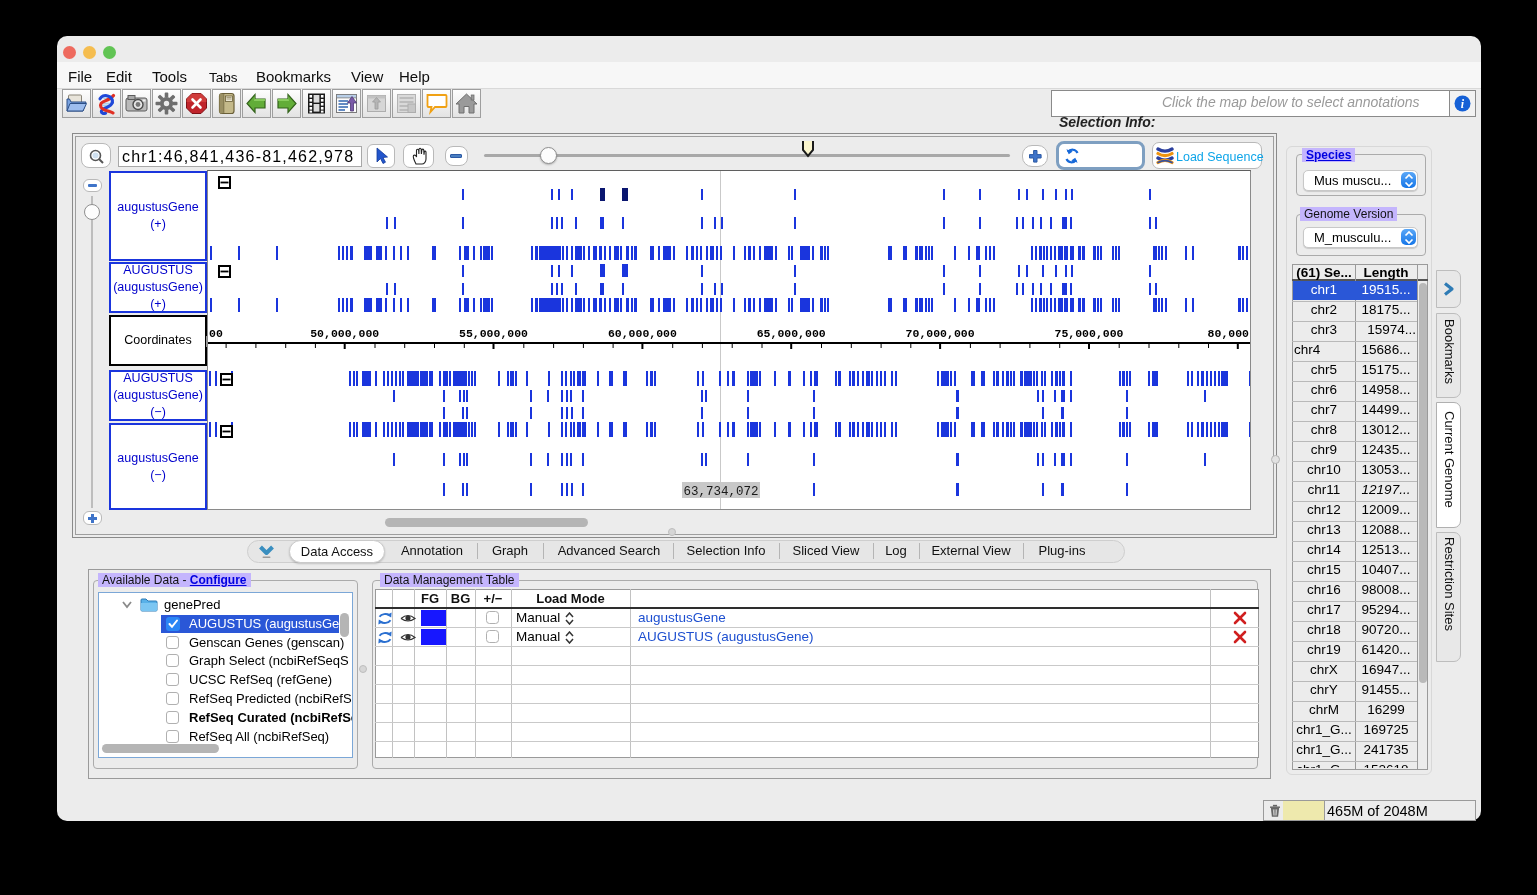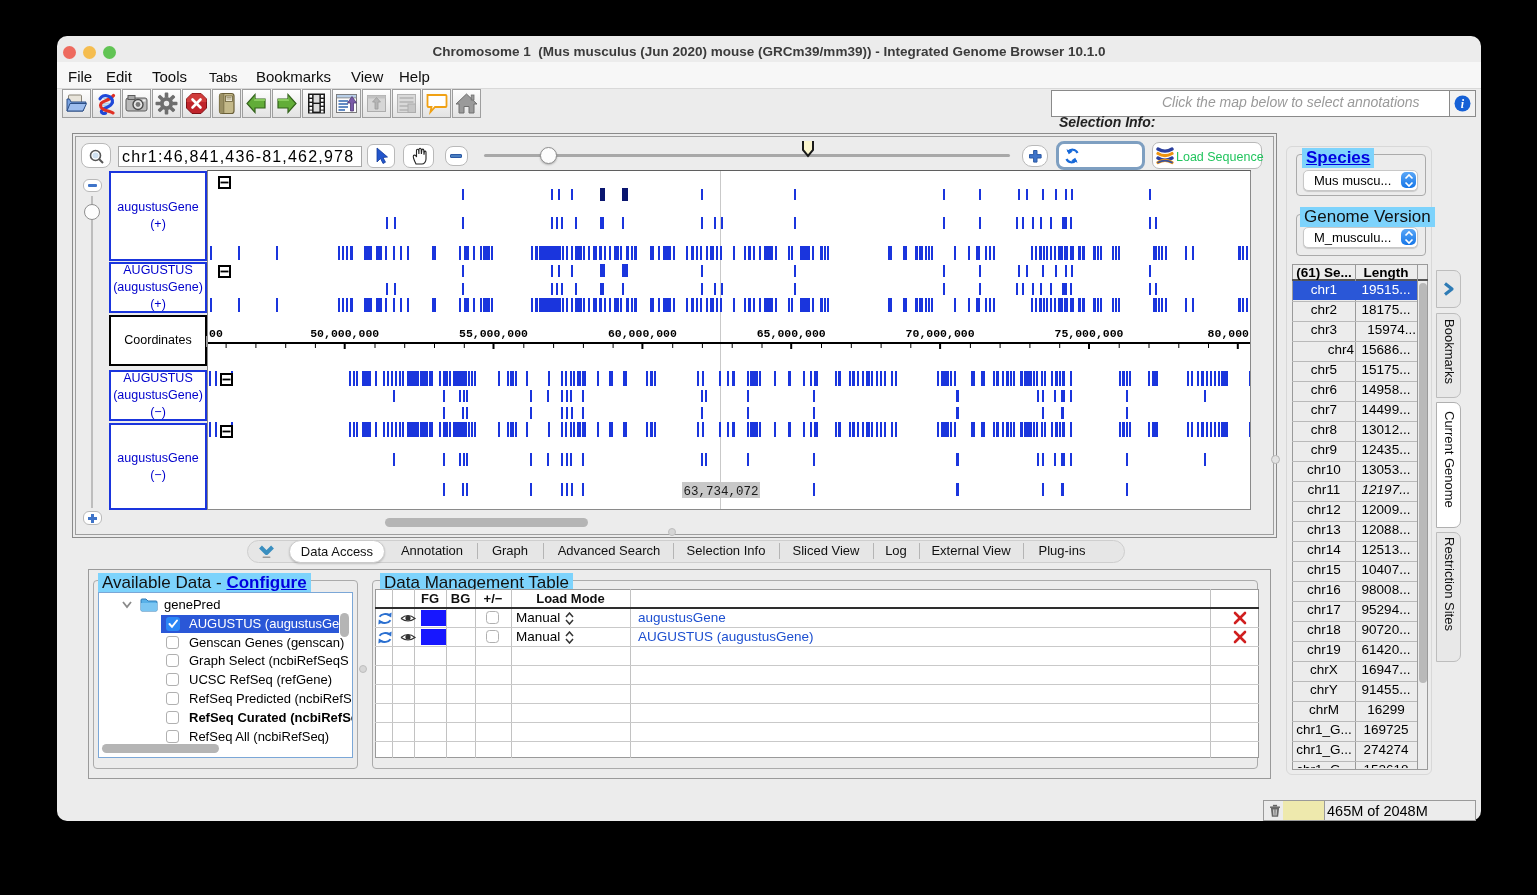--- a/index.html
+++ b/index.html
@@ -17,21 +17,21 @@
 #mainpanel{left:72px;top:133px;width:1205px;height:405px;border:1.5px solid #8a8a8a;background:#ececec;}
 #mainpanel2{left:75px;top:136px;width:1199px;height:399px;border:1px solid #9e9e9e;background:#ececec;}
 .pillbtn{background:#fff;border:1px solid #b9b9b9;border-radius:6px;}
 .trklabel{position:absolute;left:109px;width:98px;border:2px solid #1a35dd;background:#fff;color:#0000cc;
   font-size:12.5px;text-align:center;display:flex;align-items:center;justify-content:center;line-height:1.35;}
 #gborder{left:207px;top:170px;width:1044px;height:340px;border:1px solid #8a8a8a;border-top:2px solid #5f5f5f;background:#fff;}
 #tabbar{left:247px;top:540px;width:878px;height:23px;background:#e6e6e6;border:1px solid #cecece;border-radius:12px;}
 .tab{position:absolute;top:541px;height:20px;font-size:13px;color:#111;line-height:20px;text-align:center;}
 .tabsep{position:absolute;top:543px;width:1px;height:16px;background:#b5b5b5;}
 .grpbox{position:absolute;border:1px solid #ababab;border-radius:4px;}
-.grplab{position:absolute;background:#7dd3fc;font-size:17px;color:#111;padding:0 4px;white-space:nowrap;}
+.grplab{position:absolute;background:#c4b5fd;font-size:12px;color:#111;padding:0 4px;white-space:nowrap;}
 #tree{left:98px;top:592px;width:255px;height:166px;background:#fff;border:1px solid #7ba7d7;overflow:hidden;}
 .titem{position:absolute;font-size:13px;color:#000;white-space:nowrap;}
 .cb{position:absolute;width:13px;height:13px;background:#fff;border:1px solid #b0b0b0;border-radius:3px;}
 #dmtable{left:375px;top:589px;width:884px;height:169px;background:#fff;border:1px solid #9a9a9a;}
 .hdrtxt{position:absolute;top:591px;font-size:13px;font-weight:bold;color:#111;}
 .gridv{position:absolute;width:1px;background:#c2c2c2;}
 .gridh{position:absolute;height:1px;background:#c9c9c9;}
 #sidebar{left:1286px;top:146px;width:146px;height:629px;background:#ececec;border:1px solid #d8d8d8;border-radius:6px;}
 .combo{position:absolute;width:115px;height:21px;background:#fff;border:1px solid #c8c8c8;border-radius:5px;
   box-shadow:0 1px 1px rgba(0,0,0,.15);font-size:13px;color:#000;line-height:20px;padding-left:10px;}
@@ -43,21 +43,20 @@
 .scrollthumb{position:absolute;background:#b5b5b5;border-radius:5px;}
 </style>
 </head>
 <body>
 <div id="page">
   <div id="win" class="abs"></div>
 
   <div class="abs tl" style="left:63px;top:46px;background:#ee6a5e;"></div>
   <div class="abs tl" style="left:83px;top:46px;background:#f5bd4f;"></div>
   <div class="abs tl" style="left:103px;top:46px;background:#61c454;"></div>
-  <div class="abs" id="title">Chromosome 1&nbsp; (Mus musculus (Jun 2020) mouse (GRCm39/mm39)) - Integrated Genome Browser 10.1.0</div>
 
   <div class="abs" style="left:57px;top:62px;width:1424px;height:27px;background:#f7f7f7;border-bottom:1px solid #d9d9d9;"></div>
 
   <div class="abs menu" style="left:68px;">File</div>
   <div class="abs menu" style="left:106px;">Edit</div>
   <div class="abs menu" style="left:152px;">Tools</div>
   <div class="abs menu" style="left:209px;font-size:13.5px;top:70px;">Tabs</div>
   <div class="abs menu" style="left:256px;">Bookmarks</div>
   <div class="abs menu" style="left:351px;">View</div>
   <div class="abs menu" style="left:399px;">Help</div>
@@ -247,21 +246,21 @@
   <div class="abs pillbtn" style="left:1152px;top:142px;width:110px;height:27px;border-radius:7px;"></div>
   <svg class="abs" style="left:1156px;top:146px;" width="18" height="19">
       <g stroke-linecap="round" fill="none">
         <path d="M2,3 C7,6 11,6 16,3" stroke="#2b3f9e" stroke-width="3.4"></path>
         <path d="M2,7.5 C7,10.5 11,10.5 16,7.5" stroke="#ef9410" stroke-width="3.2"></path>
         <path d="M2,12 C7,15 11,15 16,12" stroke="#2b3f9e" stroke-width="3.4"></path>
         <path d="M16,16.5 C11,13.5 7,13.5 2,16.5" stroke="#ef9410" stroke-width="3.2"></path>
         <path d="M2,16.5 C7,13.8 11,13.8 16,16.5" stroke="#35509e" stroke-width="1.6"></path>
       </g>
     </svg>
-  <div class="abs" style="left:1176px;top:150px;font-size:12.5px;color:#22c55e;">Load Sequence</div>
+  <div class="abs" style="left:1176px;top:150px;font-size:12.5px;color:#0ea5e9;">Load Sequence</div>
 
   <div class="abs pillbtn" style="left:83px;top:179px;width:19px;height:13px;border-radius:6px;"></div>
   <div class="abs" style="left:88px;top:184px;width:9px;height:3px;background:#3f74c9;border-radius:1px;"></div>
   <div class="abs" style="left:91px;top:196px;width:2px;height:312px;background:#bdbdbd;"></div>
   <div class="abs" style="left:84px;top:204px;width:16px;height:16px;background:#fdfdfd;border:1px solid #8f8f8f;border-radius:50%;"></div>
   <div class="abs pillbtn" style="left:83px;top:511px;width:19px;height:14px;border-radius:6px;"></div>
   <svg class="abs" style="left:87px;top:513px;" width="11" height="11">
       <path d="M4,1 h3 v3 h3 v3 h-3 v3 h-3 v-3 h-3 v-3 h3 z" fill="#3f74c9"></path>
     </svg>
 
@@ -1082,21 +1081,21 @@
     <div class="gridv" style="left:1417px;top:264px;height:506px;background:#9a9a9a;"></div>
     <div class="abs" style="left:1293px;top:281px;width:124px;height:19px;background:#2a57d7;"></div>
     <div class="abs chtbl" style="left:1294px;top:282px;width:60px;text-align:center;color:#fff;overflow:hidden;height:18px;">chr1</div>
     <div class="abs chtbl" style="left:1356px;top:282px;width:60px;text-align:center;color:#fff;overflow:hidden;height:18px;">19515...</div>
     <div class="abs chtbl" style="left:1294px;top:302px;width:60px;text-align:center;color:#000;overflow:hidden;height:18px;">chr2</div>
     <div class="abs chtbl" style="left:1356px;top:302px;width:60px;text-align:center;color:#000;overflow:hidden;height:18px;">18175...</div>
     <div class="gridh" style="left:1292px;top:301px;width:125px;background:#b9b9b9;"></div>
     <div class="abs chtbl" style="left:1294px;top:322px;width:60px;text-align:center;color:#000;overflow:hidden;height:18px;">chr3</div>
     <div class="abs chtbl" style="left:1356px;top:322px;width:60px;text-align:right;color:#000;overflow:hidden;height:18px;">15974...</div>
     <div class="gridh" style="left:1292px;top:321px;width:125px;background:#b9b9b9;"></div>
-    <div class="abs chtbl" style="left:1294px;top:342px;width:60px;text-align:right;color:#000;overflow:hidden;height:18px;">chr4</div>
+    <div class="abs chtbl" style="left:1294px;top:342px;width:60px;text-align:left;color:#000;overflow:hidden;height:18px;">chr4</div>
     <div class="abs chtbl" style="left:1356px;top:342px;width:60px;text-align:center;color:#000;overflow:hidden;height:18px;">15686...</div>
     <div class="gridh" style="left:1292px;top:341px;width:125px;background:#b9b9b9;"></div>
     <div class="abs chtbl" style="left:1294px;top:362px;width:60px;text-align:center;color:#000;overflow:hidden;height:18px;">chr5</div>
     <div class="abs chtbl" style="left:1356px;top:362px;width:60px;text-align:center;color:#000;overflow:hidden;height:18px;">15175...</div>
     <div class="gridh" style="left:1292px;top:361px;width:125px;background:#b9b9b9;"></div>
     <div class="abs chtbl" style="left:1294px;top:382px;width:60px;text-align:center;color:#000;overflow:hidden;height:18px;">chr6</div>
     <div class="abs chtbl" style="left:1356px;top:382px;width:60px;text-align:center;color:#000;overflow:hidden;height:18px;">14958...</div>
     <div class="gridh" style="left:1292px;top:381px;width:125px;background:#b9b9b9;"></div>
     <div class="abs chtbl" style="left:1294px;top:402px;width:60px;text-align:center;color:#000;overflow:hidden;height:18px;">chr7</div>
     <div class="abs chtbl" style="left:1356px;top:402px;width:60px;text-align:center;color:#000;overflow:hidden;height:18px;">14499...</div>
@@ -1143,21 +1142,21 @@
     <div class="abs chtbl" style="left:1294px;top:682px;width:60px;text-align:center;color:#000;overflow:hidden;height:18px;">chrY</div>
     <div class="abs chtbl" style="left:1356px;top:682px;width:60px;text-align:center;color:#000;overflow:hidden;height:18px;">91455...</div>
     <div class="gridh" style="left:1292px;top:681px;width:125px;background:#b9b9b9;"></div>
     <div class="abs chtbl" style="left:1294px;top:702px;width:60px;text-align:center;color:#000;overflow:hidden;height:18px;">chrM</div>
     <div class="abs chtbl" style="left:1356px;top:702px;width:60px;text-align:center;color:#000;overflow:hidden;height:18px;">16299</div>
     <div class="gridh" style="left:1292px;top:701px;width:125px;background:#b9b9b9;"></div>
     <div class="abs chtbl" style="left:1294px;top:722px;width:60px;text-align:center;color:#000;overflow:hidden;height:18px;">chr1_G...</div>
     <div class="abs chtbl" style="left:1356px;top:722px;width:60px;text-align:center;color:#000;overflow:hidden;height:18px;">169725</div>
     <div class="gridh" style="left:1292px;top:721px;width:125px;background:#b9b9b9;"></div>
     <div class="abs chtbl" style="left:1294px;top:742px;width:60px;text-align:center;color:#000;overflow:hidden;height:18px;">chr1_G...</div>
-    <div class="abs chtbl" style="left:1356px;top:742px;width:60px;text-align:center;color:#000;overflow:hidden;height:18px;">274274</div>
+    <div class="abs chtbl" style="left:1356px;top:742px;width:60px;text-align:center;color:#000;overflow:hidden;height:18px;">241735</div>
     <div class="gridh" style="left:1292px;top:741px;width:125px;background:#b9b9b9;"></div>
     <div class="abs chtbl" style="left:1294px;top:762px;width:60px;text-align:center;color:#000;overflow:hidden;height:6px;">chr1_G...</div>
     <div class="abs chtbl" style="left:1356px;top:762px;width:60px;text-align:center;color:#000;overflow:hidden;height:6px;">152618</div>
     <div class="gridh" style="left:1292px;top:761px;width:125px;background:#b9b9b9;"></div>
     <div class="scrollthumb" style="left:1419px;top:283px;width:8px;height:400px;background:#b9b9b9;"></div>
 
   <div class="vtab" style="top:270px;height:38px;"></div>
   <svg class="abs" style="left:1443px;top:282px;" width="12" height="14">
       <path d="M2,1.5 L9,7 L2,12.5" fill="none" stroke="#2e7bb5" stroke-width="3.2" stroke-linejoin="round"></path>
     </svg>

